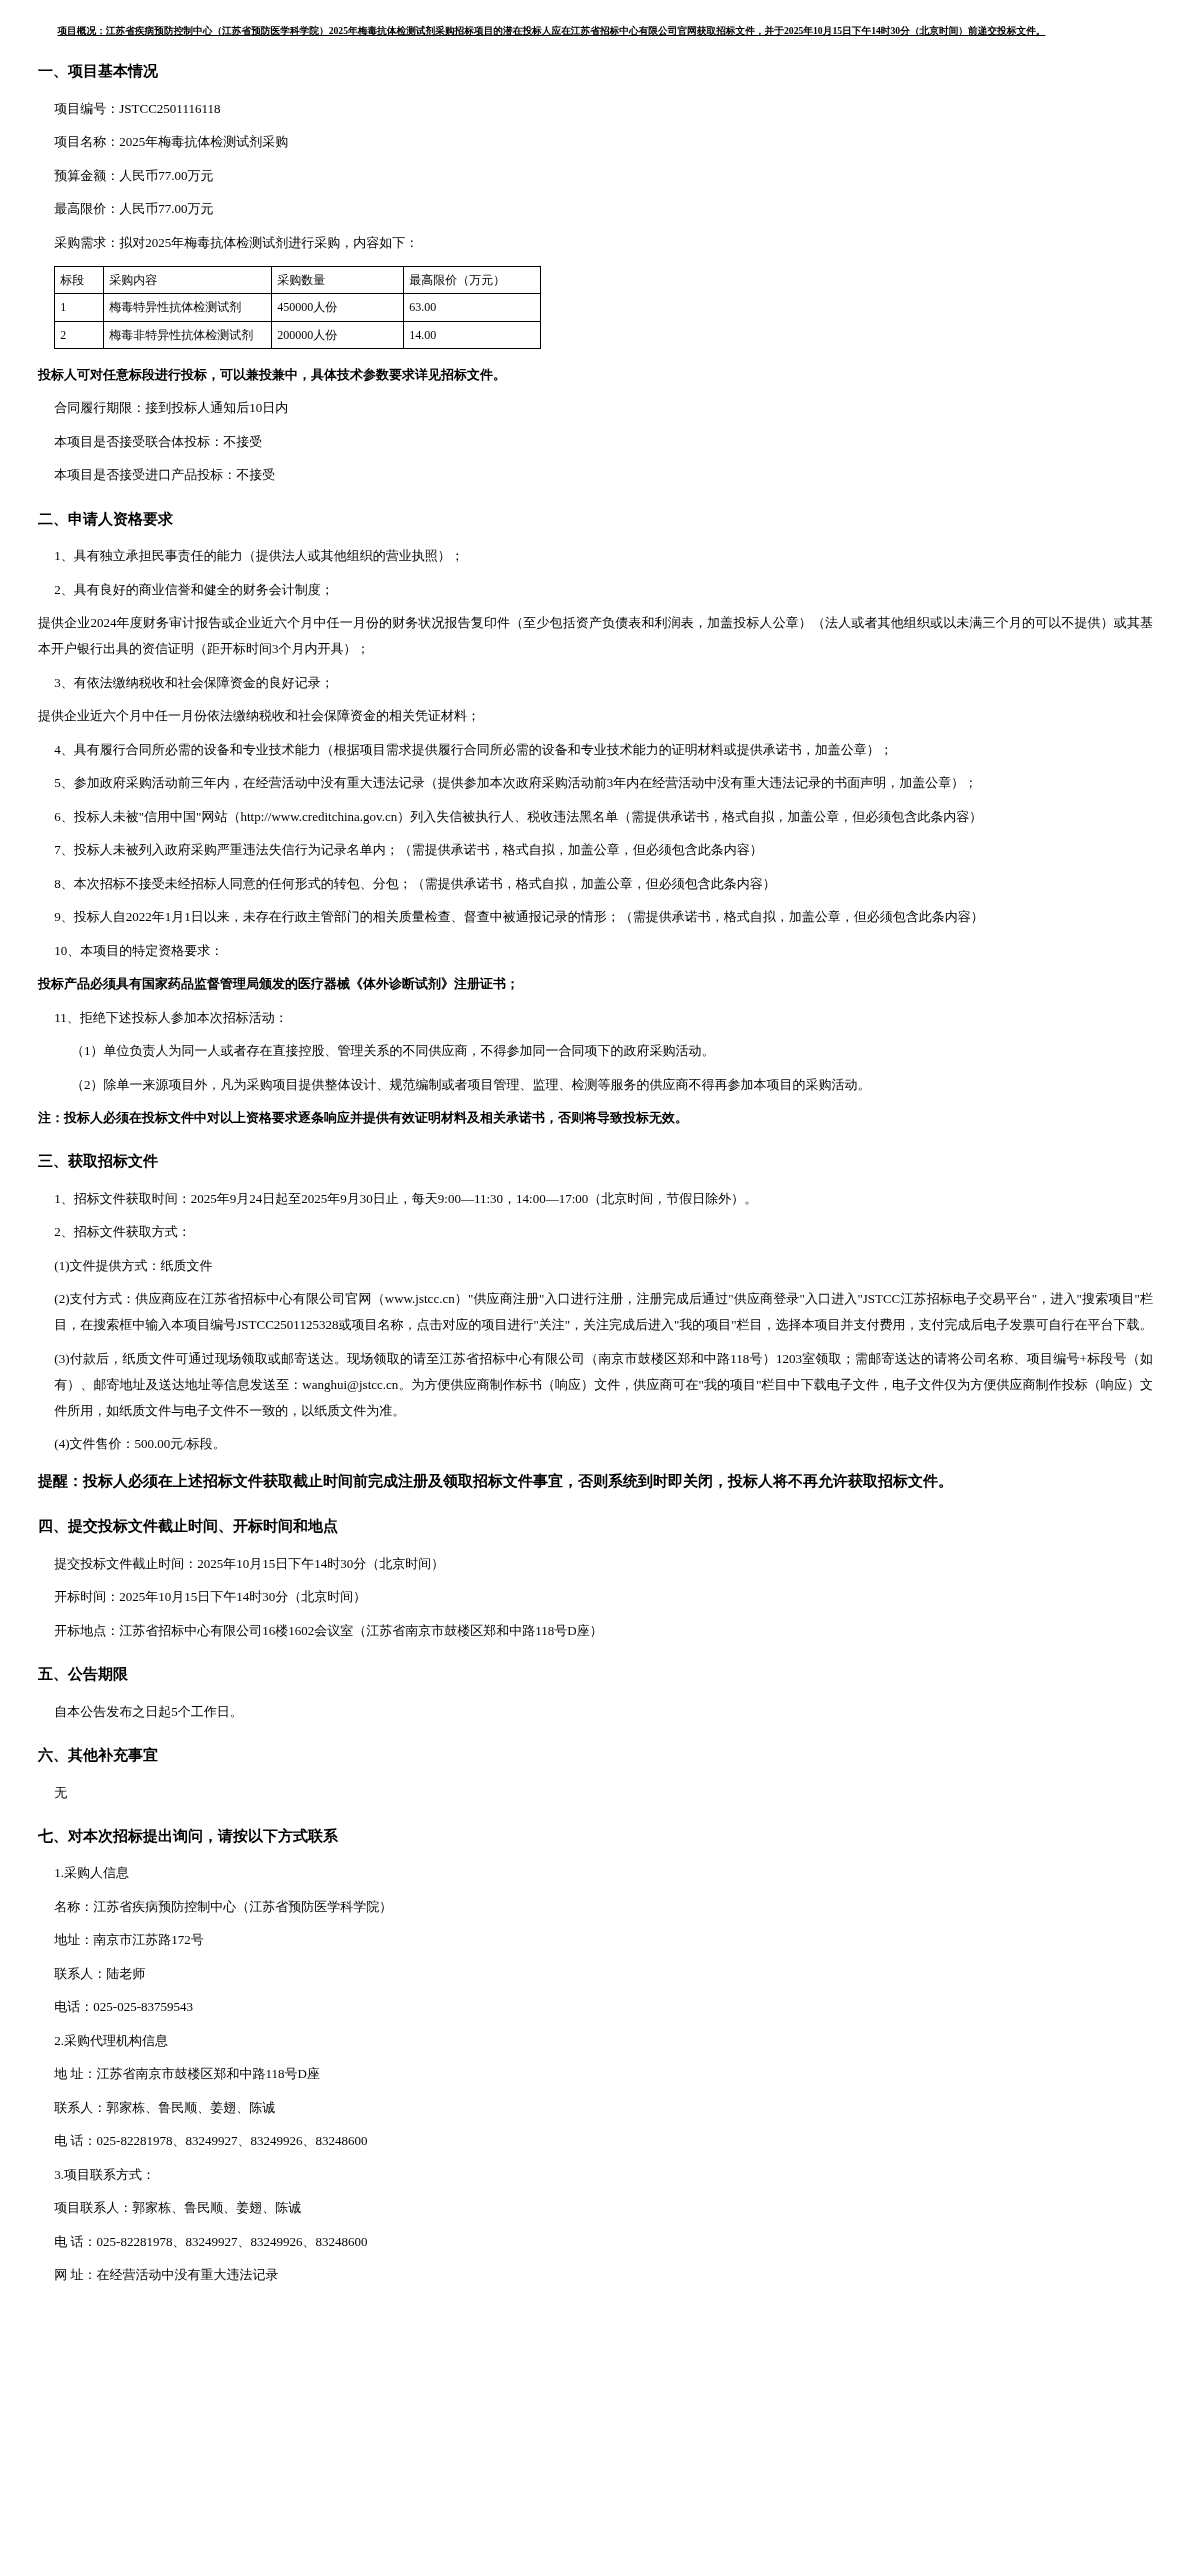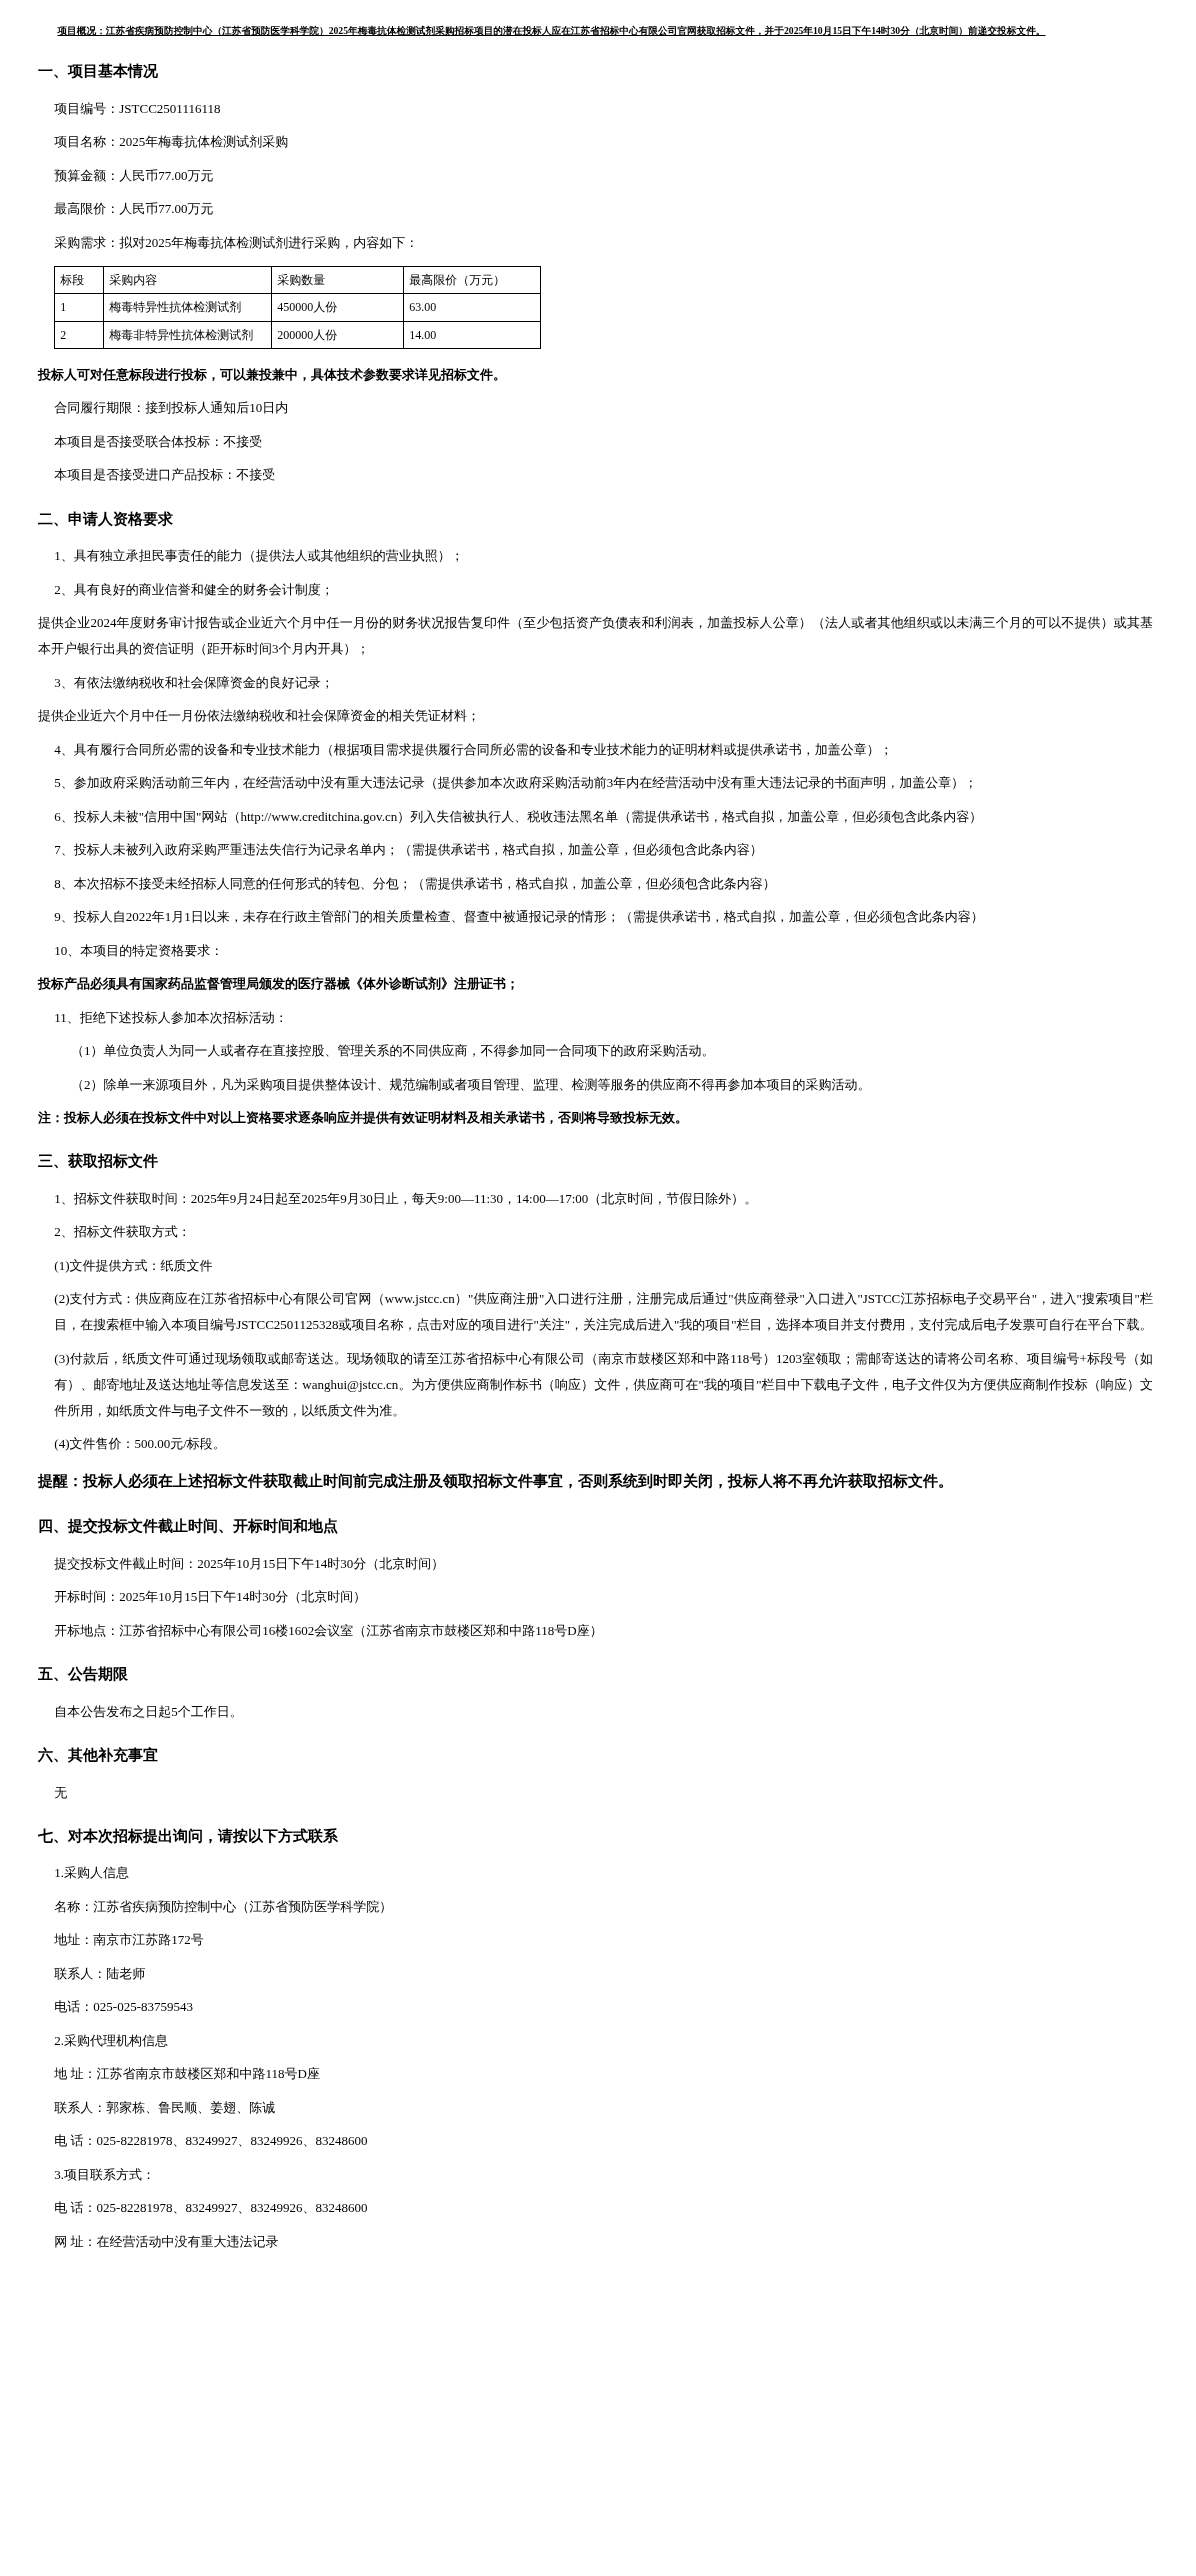--- a/index.html
+++ b/index.html
@@ -193,18 +193,19 @@
     <p class="line indent">地址：南京市江苏路172号</p>
     <p class="line indent">联系人：陆老师</p>
     <p class="line indent">电话：025-025-83759543</p>
 
     <p class="line indent">2.采购代理机构信息</p>
     <p class="line indent">地    址：江苏省南京市鼓楼区郑和中路118号D座</p>
     <p class="line indent">联系人：郭家栋、鲁民顺、姜翅、陈诚</p>
     <p class="line indent">电    话：025-82281978、83249927、83249926、83248600</p>
 
     <p class="line indent">3.项目联系方式：</p>
+    <p class="line indent">项目联系人：郭家栋、鲁民顺、姜翅、陈诚</p>
     <p class="line indent">电    话：025-82281978、83249927、83249926、83248600</p>
     <p class="line indent">网    址：在经营活动中没有重大违法记录</p>
 
   </div>
 </div>
 
 
 </body></html>

